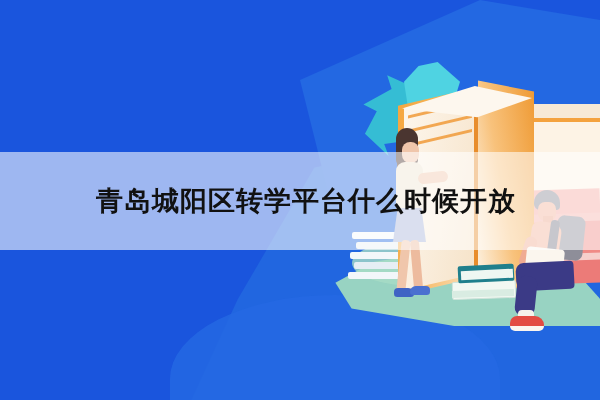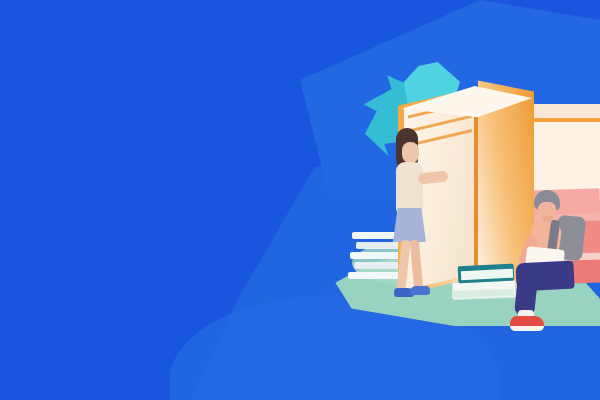--- a/index.html
+++ b/index.html
@@ -534,14 +534,17 @@
     <div class="b-arm"></div>
     <div class="b-shirt"></div>
     <div class="b-pants"></div>
     <div class="b-shin"></div>
     <div class="b-sock"></div>
     <div class="b-shoe"></div>
     <div class="b-shoe-sole"></div>
 
   </div>
 
+  <div class="band">
+    <div class="band-title">青岛城阳区转学平台什么时候开放</div>
+  </div>
 
 </div>
 
 </body></html>

